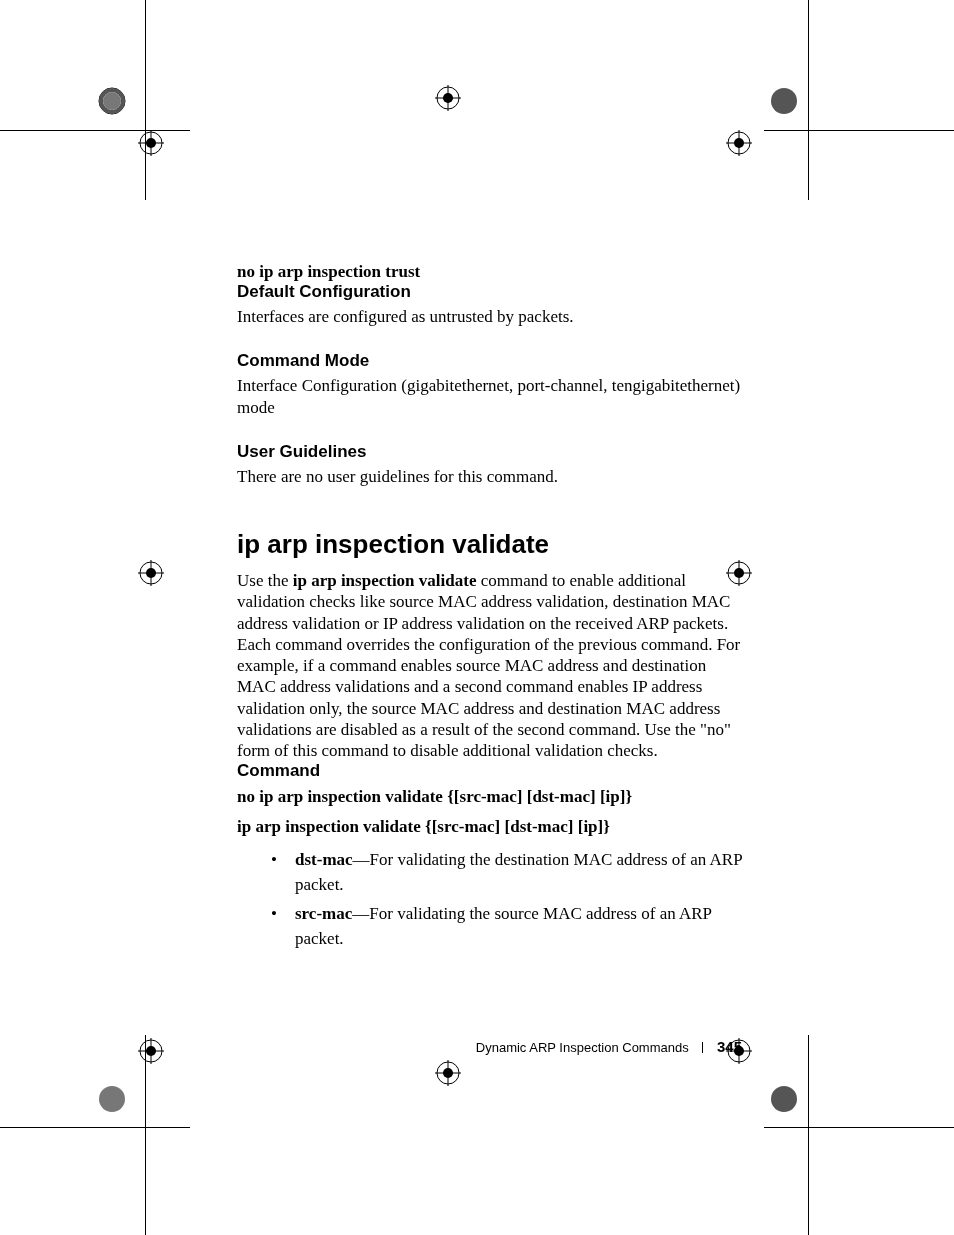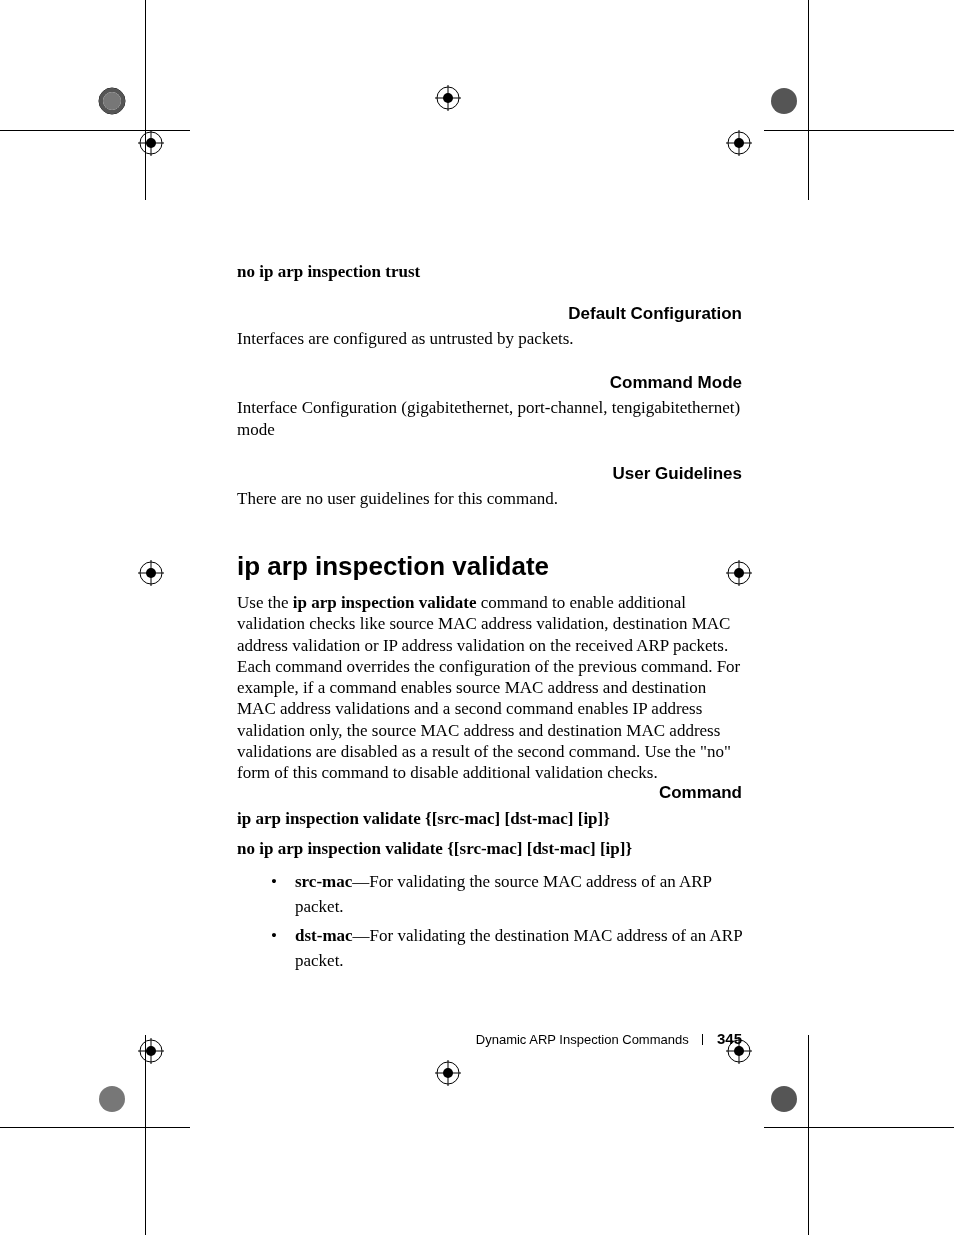--- a/index.html
+++ b/index.html
@@ -22,29 +22,27 @@
     position: absolute;
     left: 237px;
     top: 262px;
     width: 505px;
   }
   .bold-serif {
     font-weight: bold;
   }
   .no-line {
     font-size: 17px;
-    margin-bottom: 22px;
   }
   .section-heading {
     font-family: Arial, Helvetica, sans-serif;
     font-weight: bold;
     font-size: 17px;
     margin-top: 0;
     margin-bottom: 4px;
-    text-align: right;
   }
   .body-text {
     font-size: 17px;
     line-height: 1.25;
     margin-bottom: 24px;
   }
   .main-heading {
     font-family: Arial, Helvetica, sans-serif;
     font-weight: bold;
     font-size: 26px;
@@ -76,21 +74,21 @@
     content: "•";
     position: absolute;
     left: 34px;
     top: 0;
     font-size: 17px;
   }
   .footer {
     position: absolute;
     left: 237px;
     width: 505px;
-    bottom: 188px;
+    bottom: 180px;
     text-align: right;
     font-size: 13px;
     font-family: Arial, Helvetica, sans-serif;
   }
   .footer .sep {
     display: inline-block;
     border-left: 1px solid #000;
     height: 11px;
     margin: 0 10px -1px 10px;
   }
@@ -246,33 +244,33 @@
 
     <div class="main-heading">ip arp inspection validate</div>
 
     <div class="para">
       <span>Use the </span><span class="bold-serif">ip arp inspection validate</span><span> command to enable additional validation checks like source MAC address validation, destination MAC address validation or IP address validation on the received ARP packets. Each command overrides the configuration of the previous command. For example, if a command enables source MAC address and destination MAC address validations and a second command enables IP address validation only, the source MAC address and destination MAC address validations are disabled as a result of the second command. Use the "no" form of this command to disable additional validation checks.</span>
     </div>
 
     <div class="section-heading">Command</div>
 
     <div class="syntax-line bold-serif">
+      <span>no ip arp inspection validate {[</span><span>src-mac</span><span>] [</span><span>dst-mac</span><span>] [</span><span>ip</span><span>]}</span>
+    </div>
+
+    <div class="syntax-line bold-serif">
       <span>ip arp inspection validate {[</span><span>src-mac</span><span>] [</span><span>dst-mac</span><span>] [</span><span>ip</span><span>]}</span>
     </div>
 
-    <div class="syntax-line bold-serif">
-      <span>no ip arp inspection validate {[</span><span>src-mac</span><span>] [</span><span>dst-mac</span><span>] [</span><span>ip</span><span>]}</span>
-    </div>
-
     <ul class="bullets">
       <li>
-        <span class="bold-serif">src-mac</span><span>—For validating the source MAC address of an ARP packet.</span>
+        <span class="bold-serif">dst-mac</span><span>—For validating the destination MAC address of an ARP packet.</span>
       </li>
       <li>
-        <span class="bold-serif">dst-mac</span><span>—For validating the destination MAC address of an ARP packet.</span>
+        <span class="bold-serif">src-mac</span><span>—For validating the source MAC address of an ARP packet.</span>
       </li>
     </ul>
 
   </div>
 
   <div class="footer">
     <span>Dynamic ARP Inspection Commands</span>
     <span class="sep"></span>
     <span class="pnum">345</span>
   </div>

